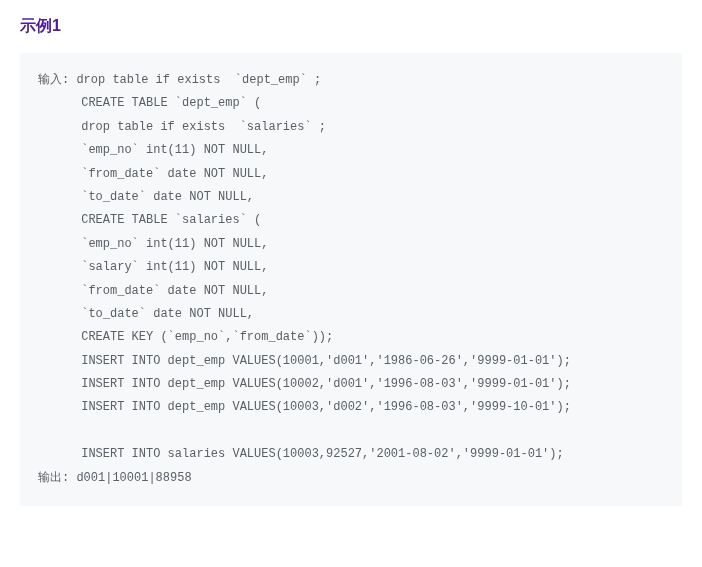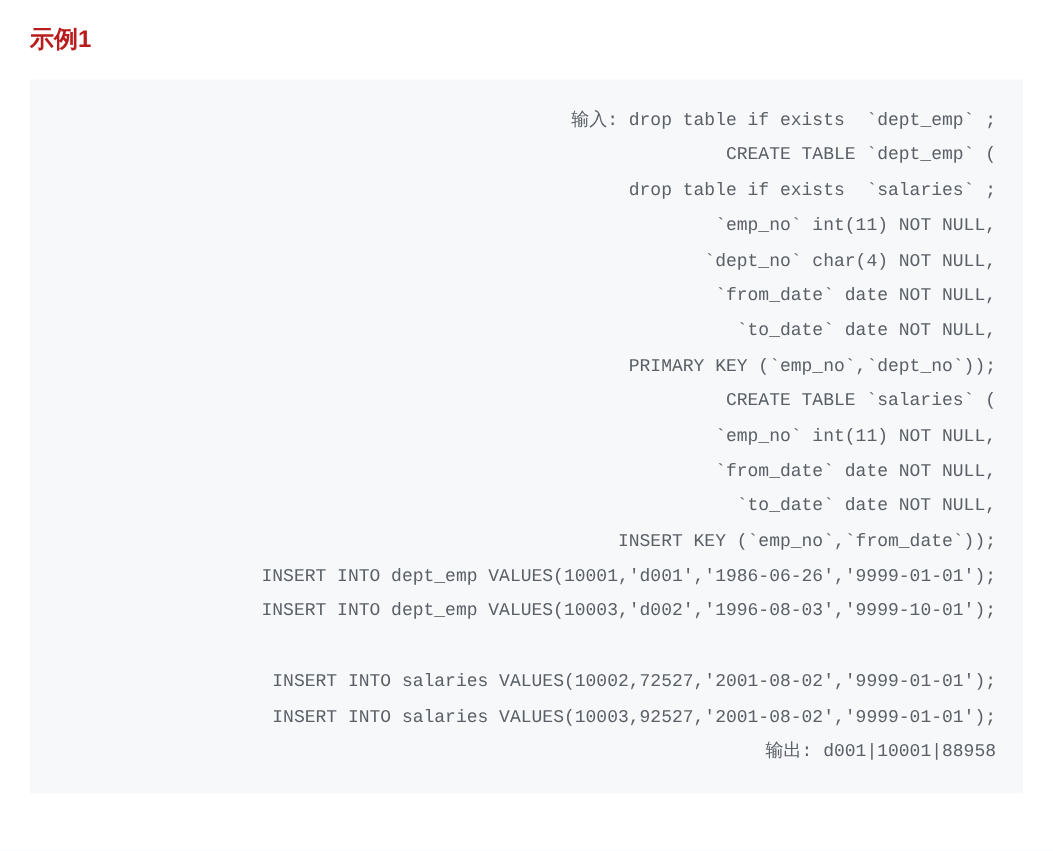--- a/index.html
+++ b/index.html
@@ -9,61 +9,59 @@
     }
     body {
       font-family: -apple-system, BlinkMacSystemFont, "Segoe UI", "PingFang SC", "Microsoft YaHei", sans-serif;
       background: #ffffff;
       padding: 16px 20px;
       width: 702px;
     }
     .example-title {
       font-size: 16px;
       font-weight: 600;
-      color: #b91c1c;
+      color: #4c1d95;
       margin-bottom: 16px;
     }
     .code-block {
       background: #f7f8fa;
       padding: 16px 18px;
       font-family: Consolas, Monaco, "Courier New", monospace;
       font-size: 12px;
       line-height: 1.95;
       color: #5a6066;
     }
     .code-line {
       white-space: pre;
-      text-align: right;
     }
     .label {
       color: #5a6066;
     }
   </style>
 </head>
 <body>
 
 <div class="example-title">示例1</div>
 
 <div class="code-block">
   <div id="input-section">
       <div class="code-line"><span class="label">输入: </span><span>drop table if exists  `dept_emp` ;</span></div>
       <div class="code-line">      CREATE TABLE `dept_emp` (</div>
       <div class="code-line">      drop table if exists  `salaries` ;</div>
       <div class="code-line">      `emp_no` int(11) NOT NULL,</div>
-      <div class="code-line">      `dept_no` char(4) NOT NULL,</div>
       <div class="code-line">      `from_date` date NOT NULL,</div>
       <div class="code-line">      `to_date` date NOT NULL,</div>
-      <div class="code-line">      PRIMARY KEY (`emp_no`,`dept_no`));</div>
       <div class="code-line">      CREATE TABLE `salaries` (</div>
       <div class="code-line">      `emp_no` int(11) NOT NULL,</div>
+      <div class="code-line">      `salary` int(11) NOT NULL,</div>
       <div class="code-line">      `from_date` date NOT NULL,</div>
       <div class="code-line">      `to_date` date NOT NULL,</div>
-      <div class="code-line">      INSERT KEY (`emp_no`,`from_date`));</div>
+      <div class="code-line">      CREATE KEY (`emp_no`,`from_date`));</div>
       <div class="code-line">      INSERT INTO dept_emp VALUES(10001,'d001','1986-06-26','9999-01-01');</div>
+      <div class="code-line">      INSERT INTO dept_emp VALUES(10002,'d001','1996-08-03','9999-01-01');</div>
       <div class="code-line">      INSERT INTO dept_emp VALUES(10003,'d002','1996-08-03','9999-10-01');</div>
       <div class="code-line">&nbsp;</div>
-      <div class="code-line">      INSERT INTO salaries VALUES(10002,72527,'2001-08-02','9999-01-01');</div>
       <div class="code-line">      INSERT INTO salaries VALUES(10003,92527,'2001-08-02','9999-01-01');</div>
     </div>
   <div id="output-section">
       <div class="code-line"><span class="label">输出: </span><span>d001|10001|88958</span></div>
     </div>
 </div>
 
 </body></html>

